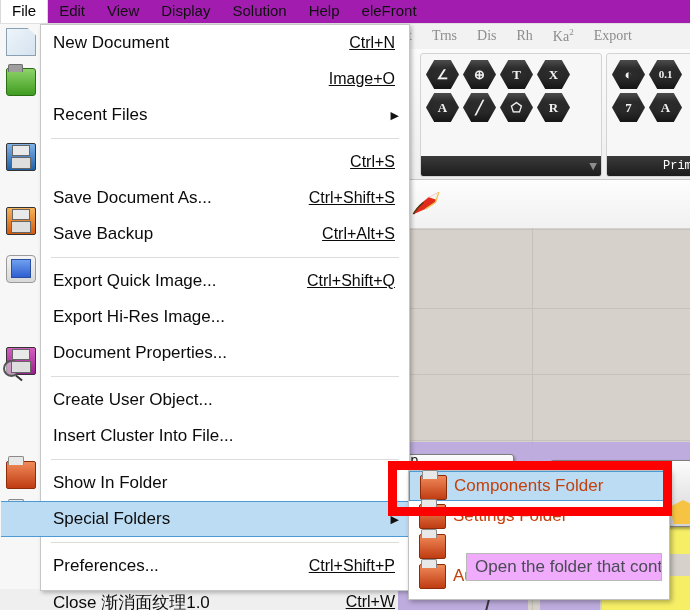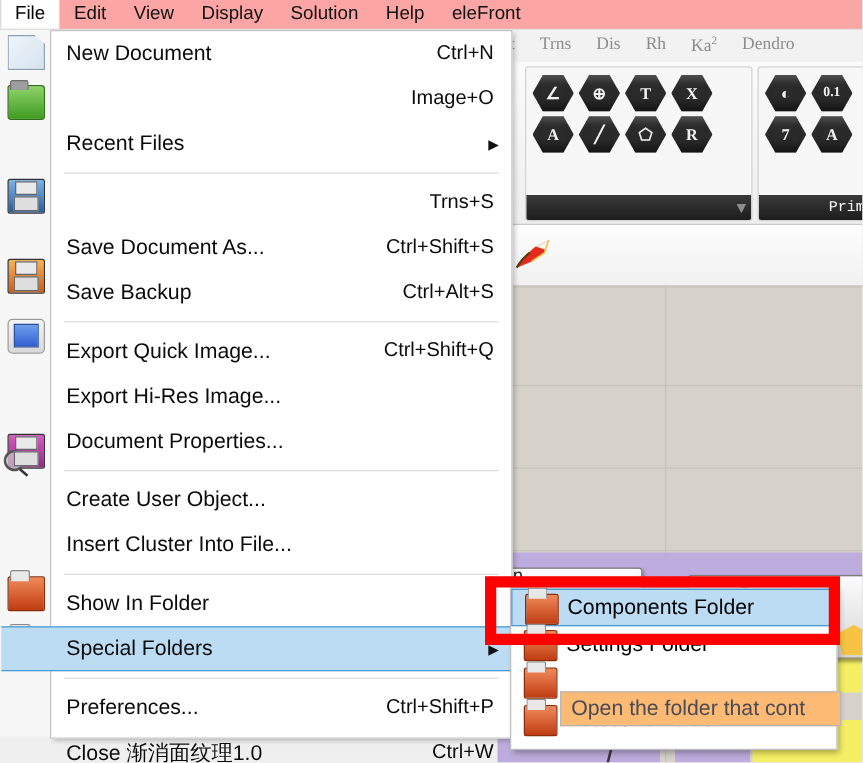--- a/index.html
+++ b/index.html
@@ -7,21 +7,21 @@
     width:690px;height:610px;overflow:hidden;position:relative;
     font-family:"Liberation Sans", sans-serif;
     background:#efefef;
     -webkit-font-smoothing:antialiased;
   }
   
   #app{position:absolute;left:0;top:0;width:690px;height:610px;}
 
   .menubar{
     position:absolute;left:0;top:0;width:690px;height:23px;
-    background:#fca5a5;border-bottom:1px solid #dfdfdf;
+    background:#a21caf;border-bottom:1px solid #dfdfdf;
     display:flex;align-items:center;font-size:15px;color:#101010;
   }
   .menubar .mi{padding:2px 11px 3px 11px;line-height:18px;white-space:nowrap;}
   .menubar .mi.active{background:#ffffff;border-left:1px solid #d9d9d9;border-right:1px solid #d9d9d9;color:#000;}
 
   .tabbar{
     position:absolute;left:398px;top:23px;width:292px;height:26px;
     background:#f2f2f2;border-bottom:1px solid #d4d4d4;
     display:flex;align-items:center;font-family:"Liberation Serif",serif;
     font-size:14px;color:#8c8c8c;overflow:hidden;
@@ -95,21 +95,21 @@
     background:#ffffff;border:1px solid #c6c6c6;
     box-shadow:2px 2px 4px rgba(0,0,0,.25);
     z-index:30;
     text-align:center;
   }
   .menu .row{
     position:relative;height:36px;display:flex;align-items:center;
     font-size:17px;color:#0b0b0b;cursor:default;
   }
   .menu .row .label{position:absolute;left:12px;white-space:nowrap;}
-  .menu .row .accel{position:absolute;right:14px;white-space:nowrap;font-size:16px;}
+  .menu .row .accel{position:absolute;right:14px;white-space:nowrap;font-size:16px;text-decoration:underline;}
   .menu .row .arrow{position:absolute;right:10px;font-size:11px;color:#111;}
   .menu .row.sel{
     background:#bcdcf4;
     border-top:1px solid #4b9ad4;border-bottom:1px solid #4b9ad4;
     margin-left:-40px;padding-left:40px;width:408px;box-sizing:border-box;
   }
   .menu .row.sel .label{left:52px;}
   .sep{height:1px;background:#dcdcdc;margin:5px 10px 5px 10px;}
 
   
@@ -138,28 +138,28 @@
   .magnif:after{content:"";position:absolute;right:-5px;bottom:-4px;width:8px;height:2px;background:#333;transform:rotate(40deg);}
 
   
   .submenu{
     position:absolute;left:408px;top:470px;width:260px;height:128px;
     background:#ffffff;border:1px solid #c0c0c0;
     box-shadow:2px 2px 5px rgba(0,0,0,.3);z-index:40;
   }
   .submenu .srow{
     position:relative;height:30px;display:flex;align-items:center;
-    font-size:17px;color:#000000;padding-left:44px;box-sizing:border-box;white-space:nowrap;
+    font-size:17px;color:#c2410c;padding-left:44px;box-sizing:border-box;white-space:nowrap;
   }
   .submenu .srow.sel{background:#bcdcf4;border:1px solid #4b9ad4;}
   .submenu .sico{position:absolute;left:10px;top:3px;width:25px;height:23px;}
 
   .tooltip{
-    position:absolute;left:448px;top:553px;width:225px;height:28px;
-    background:#fdba74;border:1px solid #b8b8b8;
+    position:absolute;left:466px;top:553px;width:196px;height:28px;
+    background:#f0abfc;border:1px solid #b8b8b8;
     display:flex;align-items:center;padding-left:8px;box-sizing:border-box;
     font-size:17px;color:#4a4a55;white-space:nowrap;overflow:hidden;z-index:50;
   }
 
   
   .redbox{
     position:absolute;left:388px;top:461px;width:284px;height:55px;
     border:9px solid #ff0000;box-sizing:border-box;z-index:60;pointer-events:none;
   }
 </style>
@@ -167,21 +167,21 @@
 <body>
 
 <div id="app">
 
   <div class="tabbar">
     <div class="tb"><span>t</span></div>
     <div class="tb"><span>Trns</span></div>
     <div class="tb"><span>Dis</span></div>
     <div class="tb"><span>Rh</span></div>
     <div class="tb"><span>Ka</span><sup>2</sup></div>
-    <div class="tb"><span>Dendro</span></div>
+    <div class="tb"><span>Export</span></div>
   </div>
 
   <div class="ribbon">
     <div class="grp" style="left:22px;width:180px;">
       <div class="icons">
         <div class="hexico">
             <span>∠</span>
           </div>
         <div class="hexico">
             <span>⊕</span>
@@ -310,21 +310,21 @@
   </div>
 
   <div class="row">
     <span class="label">Recent Files</span>
     <span class="arrow">▶</span>
   </div>
 
   <div class="sep"></div>
 
   <div class="row">
-    <span class="accel">Trns+S</span>
+    <span class="accel">Ctrl+S</span>
   </div>
 
   <div class="row">
     <span class="label">Save Document As...</span>
     <span class="accel">Ctrl+Shift+S</span>
   </div>
 
   <div class="row">
     <span class="label">Save Backup</span>
     <span class="accel">Ctrl+Alt+S</span>

